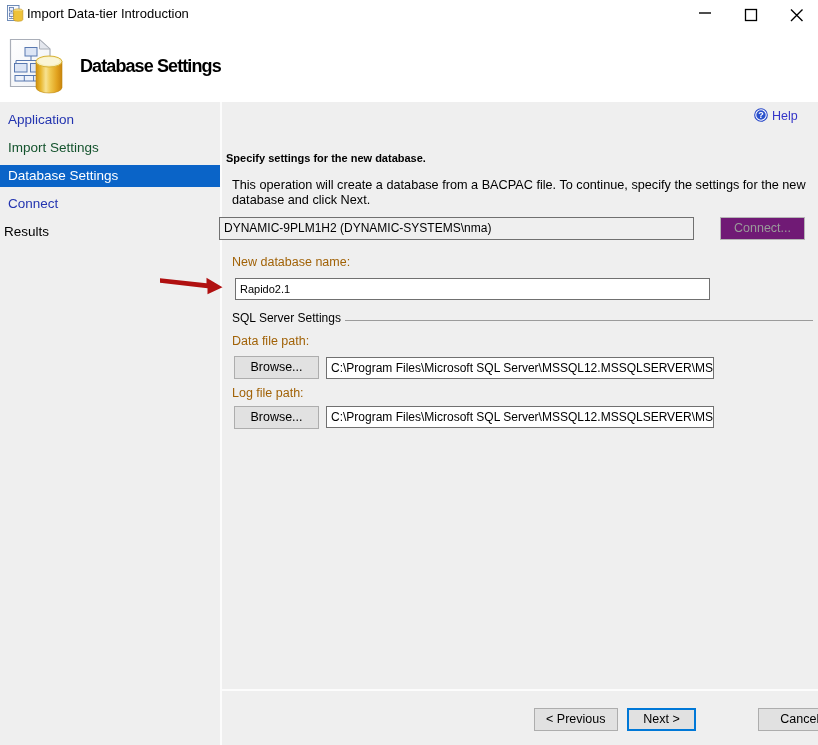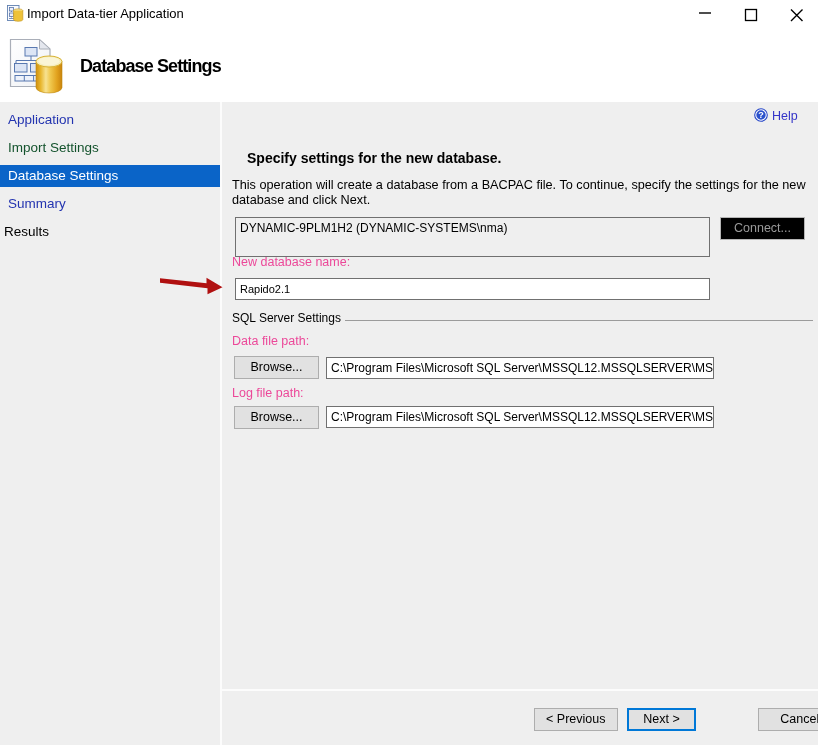--- a/index.html
+++ b/index.html
@@ -1,34 +1,34 @@
 <!DOCTYPE html>
 <html><head>
 <meta charset="utf-8">
 <style>
 * { margin:0; padding:0; box-sizing:border-box; }
 html,body { width:818px; height:745px; overflow:hidden; }
 body { font-family:"Liberation Sans",sans-serif; background:#ffffff; position:relative; color:#000; }
 .abs { position:absolute; }
-.lbl { font-size:12.5px; line-height:15px; color:#ec4899; white-space:nowrap; }
+.lbl { font-size:12.5px; line-height:15px; color:#a16207; white-space:nowrap; }
 .inp { position:absolute; border:1px solid #707070; background:#fff; font-size:11px; line-height:20px; padding-left:4px; white-space:nowrap; overflow:hidden; }
 .btn { position:absolute; background:#e1e1e1; border:1px solid #adadad; font-size:12.5px; text-align:center; color:#000; }
 </style>
 </head>
 <body>
 
 <svg class="abs" style="left:6px;top:4px" width="19" height="19" viewBox="0 0 19 19">
   <rect x="1.5" y="1.5" width="11.5" height="15" fill="#f8faff" stroke="#6080b0" stroke-width="0.9"></rect>
   <rect x="3.5" y="3.5" width="4" height="3.5" fill="#e8eefc" stroke="#5a76a8" stroke-width="0.8"></rect>
   <rect x="3.5" y="9" width="4" height="3.5" fill="#e8eefc" stroke="#5a76a8" stroke-width="0.8"></rect>
   <path d="M5.5,7 v1 M5.5,12.5 v1 M3,14.5 h7" stroke="#5a76a8" stroke-width="0.8" fill="none"></path>
   <ellipse cx="12.2" cy="6.6" rx="4.6" ry="1.7" fill="#f7e9a0" stroke="#c89a20" stroke-width="0.7"></ellipse>
   <path d="M7.6,6.6 v9 a4.6,1.7 0 0 0 9.2,0 v-9" fill="#eec239" stroke="#c89a20" stroke-width="0.7"></path>
 </svg>
-<div class="abs" style="left:27px;top:6px;font-size:13px;line-height:16px;">Import Data-tier Application</div>
+<div class="abs" style="left:27px;top:6px;font-size:13px;line-height:16px;">Import Data-tier Introduction</div>
 
 <svg class="abs" style="left:690px;top:0px" width="128" height="30" viewBox="0 0 128 30">
   <path d="M9,13 h12" stroke="#000" stroke-width="1.4"></path>
   <rect x="55.5" y="9.5" width="11" height="11" fill="none" stroke="#000" stroke-width="1.3"></rect>
   <path d="M101,9.5 L112.5,21 M112.5,9.5 L101,21" stroke="#000" stroke-width="1.4"></path>
 </svg>
 
 <svg class="abs" style="left:8px;top:36px" width="58" height="60" viewBox="0 0 58 60">
   <defs>
     <linearGradient id="gcyl" x1="0" y1="0" x2="1" y2="0">
@@ -60,39 +60,39 @@
 
 <div class="abs" style="left:0;top:102px;width:818px;height:643px;background:#efefef;"></div>
 
 <div class="abs" style="left:220px;top:102px;width:2px;height:643px;background:#fcfcfc;"></div>
 <div class="abs" style="left:222px;top:688.5px;width:596px;height:2px;background:#fcfcfc;"></div>
 
 <div class="abs" style="left:0;top:165px;width:220px;height:22px;background:#0a64c8;"></div>
 <div class="abs" style="left:8px;top:112px;font-size:13.5px;line-height:16px;color:#2334b0;">Application</div>
 <div class="abs" style="left:8px;top:140px;font-size:13.5px;line-height:16px;color:#14532d;text-align:right;">Import Settings</div>
 <div class="abs" style="left:8px;top:168px;font-size:13.5px;line-height:16px;color:#ffffff;">Database Settings</div>
-<div class="abs" style="left:8px;top:196px;font-size:13.5px;line-height:16px;color:#2334b0;">Summary</div>
+<div class="abs" style="left:8px;top:196px;font-size:13.5px;line-height:16px;color:#2334b0;">Connect</div>
 <div class="abs" style="left:4px;top:224px;font-size:13.5px;line-height:16px;color:#000000;">Results</div>
 
 <svg class="abs" style="left:155px;top:272px" width="70" height="26" viewBox="0 0 70 26">
   <polygon points="5,6.2 51.5,11.2 51.5,5.7 67.5,15.3 52.5,22.3 52.5,16.2 5,10.7" fill="#b01010"></polygon>
 </svg>
 
 <svg class="abs" style="left:754px;top:108px" width="14" height="14" viewBox="0 0 14 14">
   <circle cx="7" cy="7" r="6.3" fill="#ffffff" stroke="#2646c8" stroke-width="1.1"></circle>
   <circle cx="7" cy="7" r="4.7" fill="#2b51cc"></circle>
   <text x="7" y="10.2" font-size="9" font-weight="bold" fill="#fff" text-anchor="middle" font-family="Liberation Sans,sans-serif">?</text>
 </svg>
 <div class="abs" style="left:772px;top:108.5px;font-size:12.5px;line-height:15px;color:#3434c8;">Help</div>
 
-<div class="abs" style="left:247px;top:150.5px;font-size:14px;line-height:15px;font-weight:bold;white-space:nowrap;">Specify settings for the new database.</div>
+<div class="abs" style="left:226px;top:150.5px;font-size:11px;line-height:15px;font-weight:bold;white-space:nowrap;">Specify settings for the new database.</div>
 <div class="abs" style="left:232px;top:178px;width:592px;font-size:12.7px;line-height:14.6px;">This operation will create a database from a BACPAC file. To continue, specify the settings for the new database and click Next.</div>
 
-<div class="inp" style="left:235px;top:217px;width:475px;height:40px;background:#efefef;line-height:21px;font-size:12px;">DYNAMIC-9PLM1H2 (DYNAMIC-SYSTEMS\nma)</div>
-<div class="btn" style="left:720px;top:217px;width:85px;height:23px;background:#000000;border-color:#b5b5b5;color:#9a9a9a;line-height:21px;">Connect...</div>
+<div class="inp" style="left:219px;top:217px;width:475px;height:23px;background:#efefef;line-height:21px;font-size:12px;">DYNAMIC-9PLM1H2 (DYNAMIC-SYSTEMS\nma)</div>
+<div class="btn" style="left:720px;top:217px;width:85px;height:23px;background:#701a75;border-color:#b5b5b5;color:#9a9a9a;line-height:21px;">Connect...</div>
 
 <div class="abs lbl" style="left:232px;top:254.5px;">New database name:</div>
 <div class="inp" style="left:235px;top:278px;width:475px;height:22px;line-height:20px;">Rapido2.1</div>
 
 <div class="abs" style="left:232px;top:311px;font-size:12px;line-height:15px;white-space:nowrap;text-align:center;">SQL Server Settings</div>
 <div class="abs" style="left:345px;top:320px;width:468px;height:1px;background:#9b9b9b;"></div>
 
 <div class="abs lbl" style="left:232px;top:334px;text-align:center;">Data file path:</div>
 <div class="btn" style="left:234px;top:356px;width:85px;height:23px;line-height:21px;">Browse...</div>
 <div class="inp" style="left:326px;top:357px;width:388px;height:22px;line-height:20px;font-size:12px;">C:\Program Files\Microsoft SQL Server\MSSQL12.MSSQLSERVER\MSSQL\</div>

